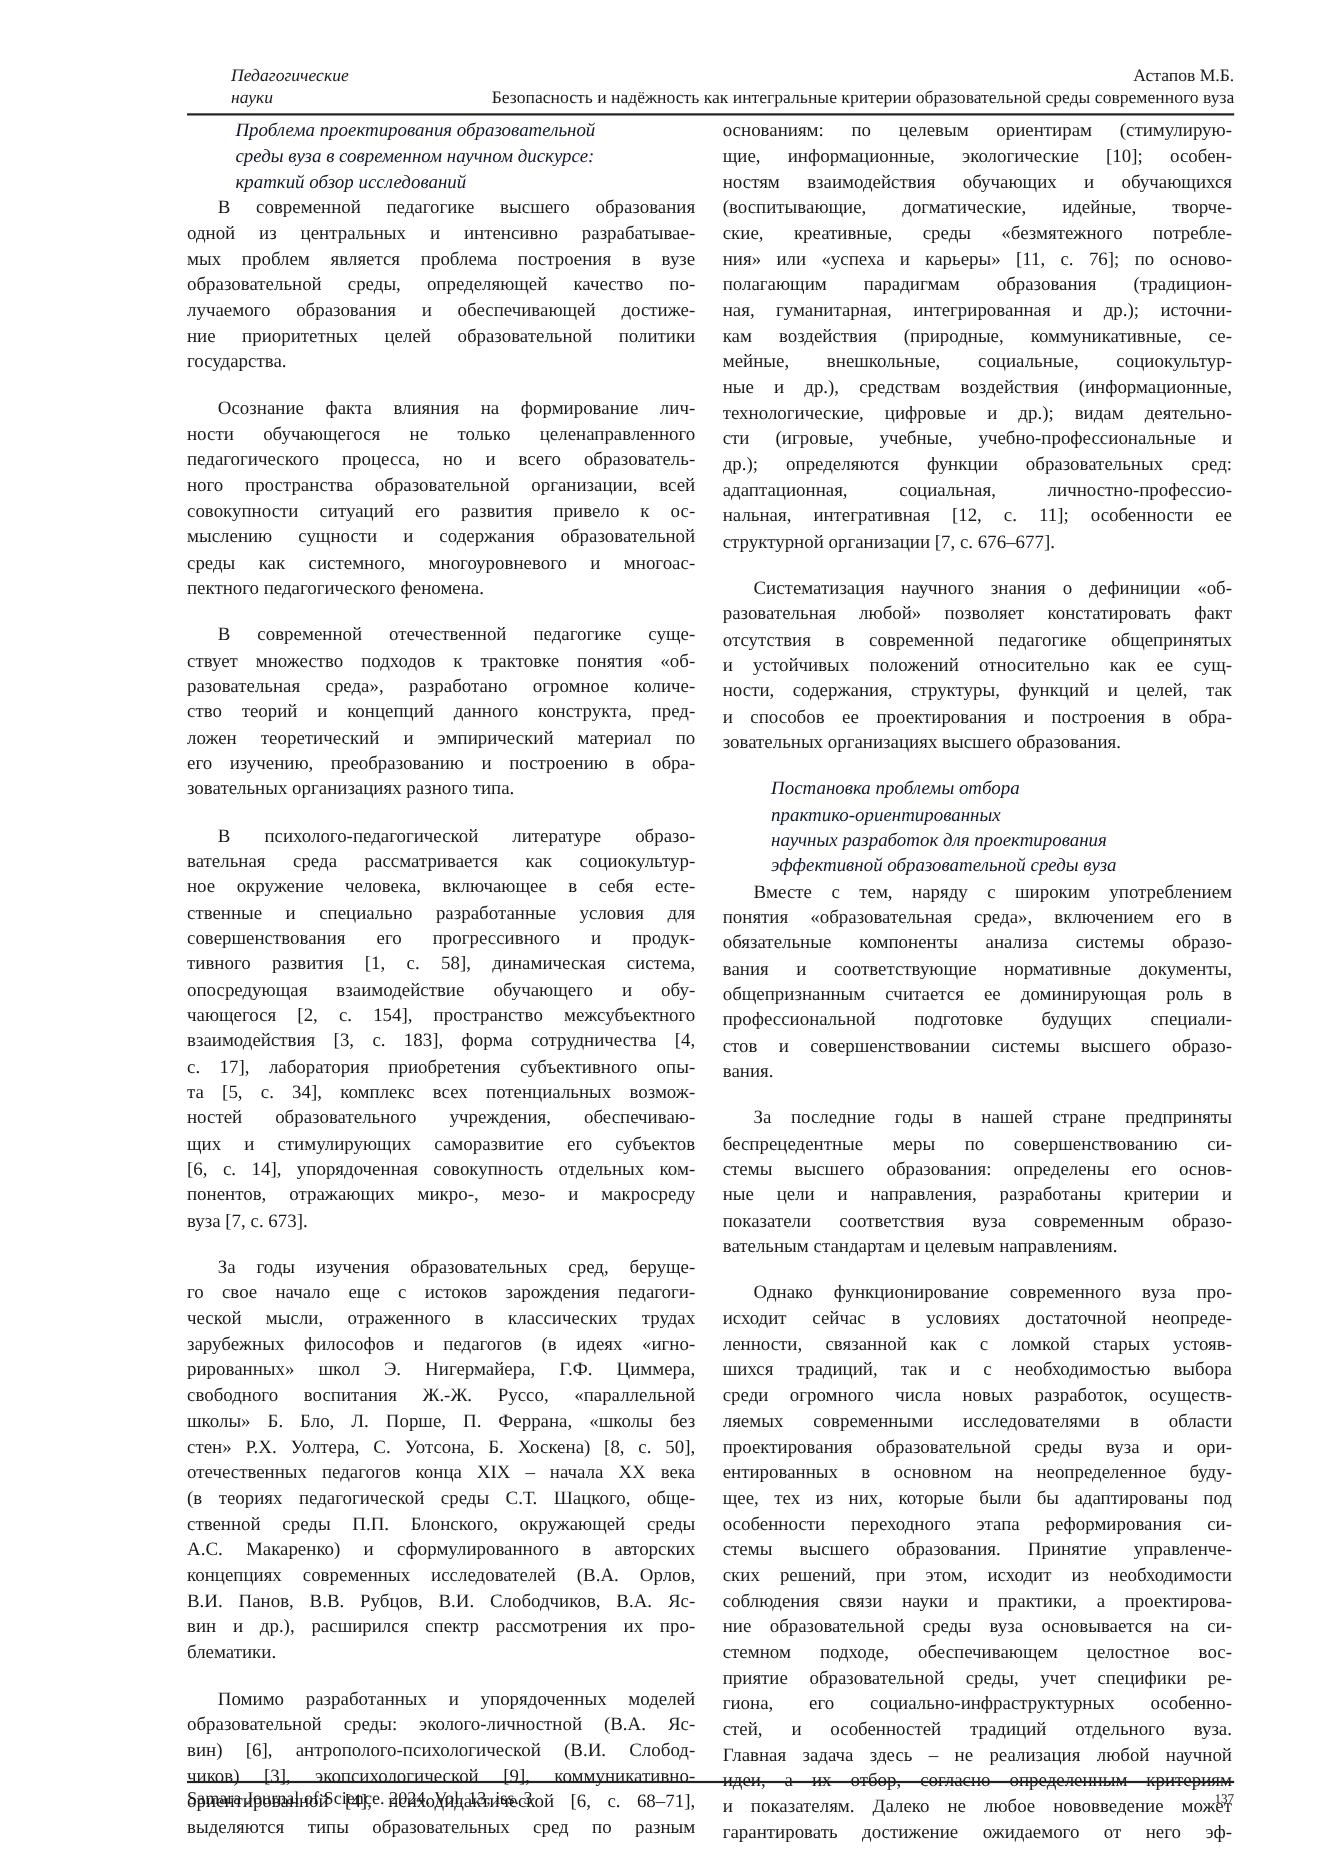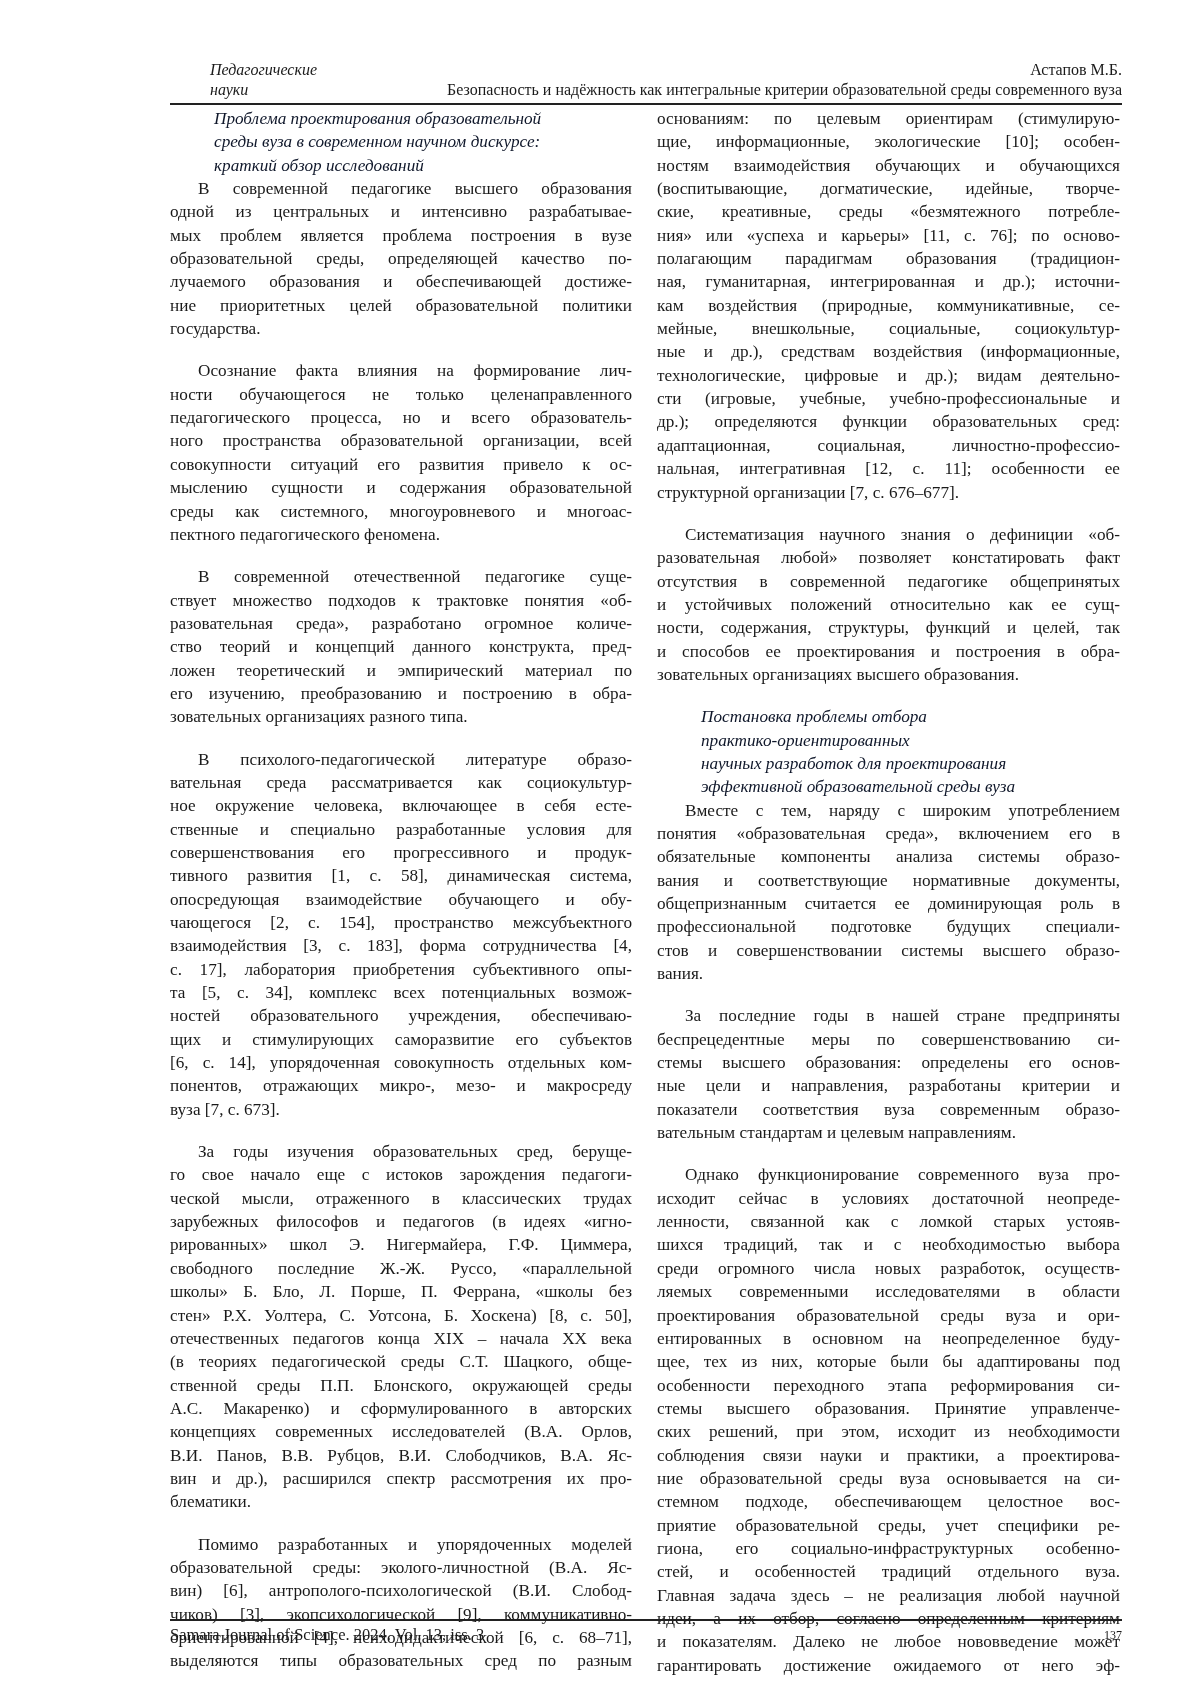--- a/index.html
+++ b/index.html
@@ -79,21 +79,21 @@
     <span class="ln">ностей образовательного учреждения, обеспечиваю-</span>
     <span class="ln">щих и стимулирующих саморазвитие его субъектов</span>
     <span class="ln">[6, с. 14], упорядоченная совокупность отдельных ком-</span>
     <span class="ln">понентов, отражающих микро-, мезо- и макросреду</span>
     <span class="ln last">вуза [7, с. 673].</span>
     <span class="ln ind gap">За годы изучения образовательных сред, беруще-</span>
     <span class="ln">го свое начало еще с истоков зарождения педагоги-</span>
     <span class="ln">ческой мысли, отраженного в классических трудах</span>
     <span class="ln">зарубежных философов и педагогов (в идеях «игно-</span>
     <span class="ln">рированных» школ Э. Нигермайера, Г.Ф. Циммера,</span>
-    <span class="ln">свободного последние Ж.-Ж. Руссо, «параллельной</span>
+    <span class="ln">свободного воспитания Ж.-Ж. Руссо, «параллельной</span>
     <span class="ln">школы» Б. Бло, Л. Порше, П. Феррана, «школы без</span>
     <span class="ln">стен» Р.Х. Уолтера, С. Уотсона, Б. Хоскена) [8, с. 50],</span>
     <span class="ln">отечественных педагогов конца XIX – начала XX века</span>
     <span class="ln">(в теориях педагогической среды С.Т. Шацкого, обще-</span>
     <span class="ln">ственной среды П.П. Блонского, окружающей среды</span>
     <span class="ln">А.С. Макаренко) и сформулированного в авторских</span>
     <span class="ln">концепциях современных исследователей (В.А. Орлов,</span>
     <span class="ln">В.И. Панов, В.В. Рубцов, В.И. Слободчиков, В.А. Яс-</span>
     <span class="ln">вин и др.), расширился спектр рассмотрения их про-</span>
     <span class="ln last">блематики.</span>

